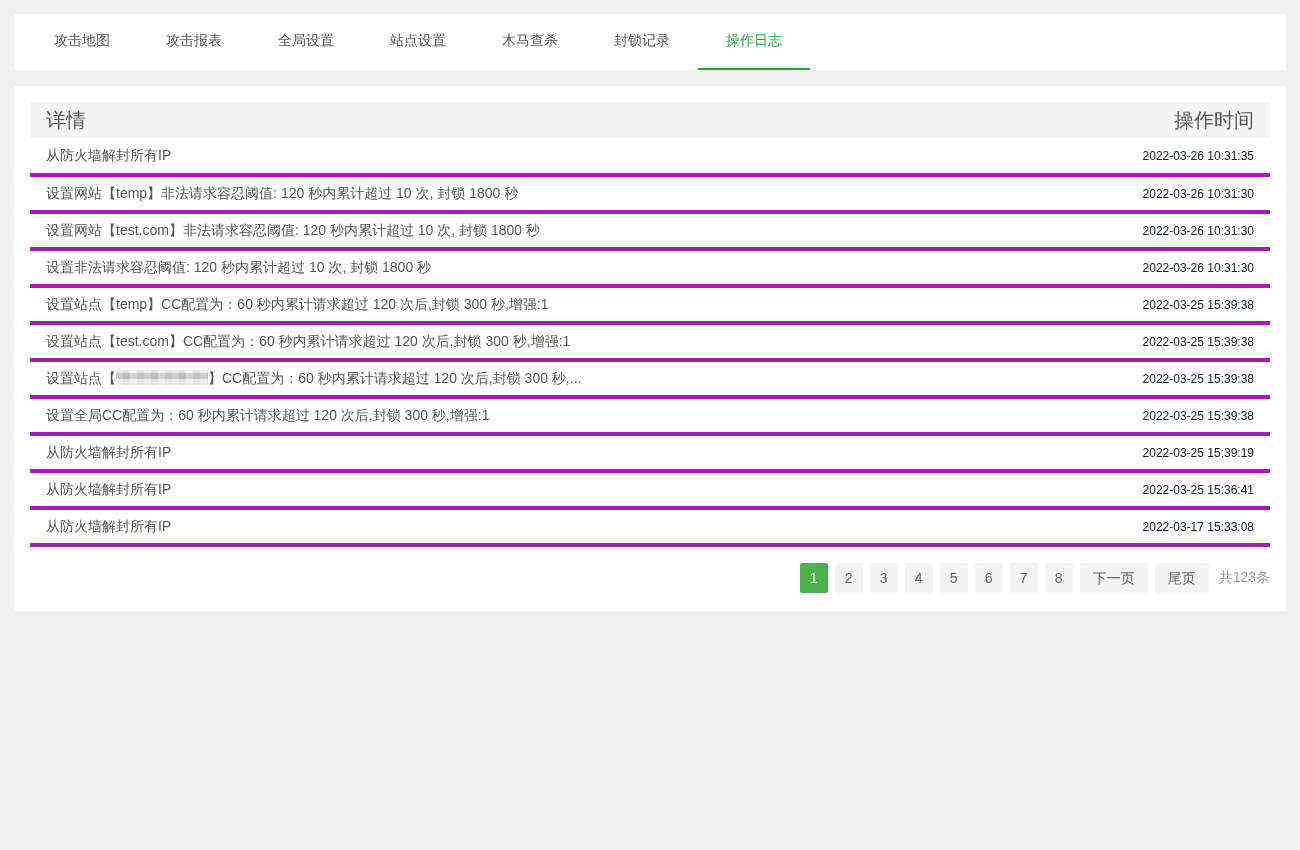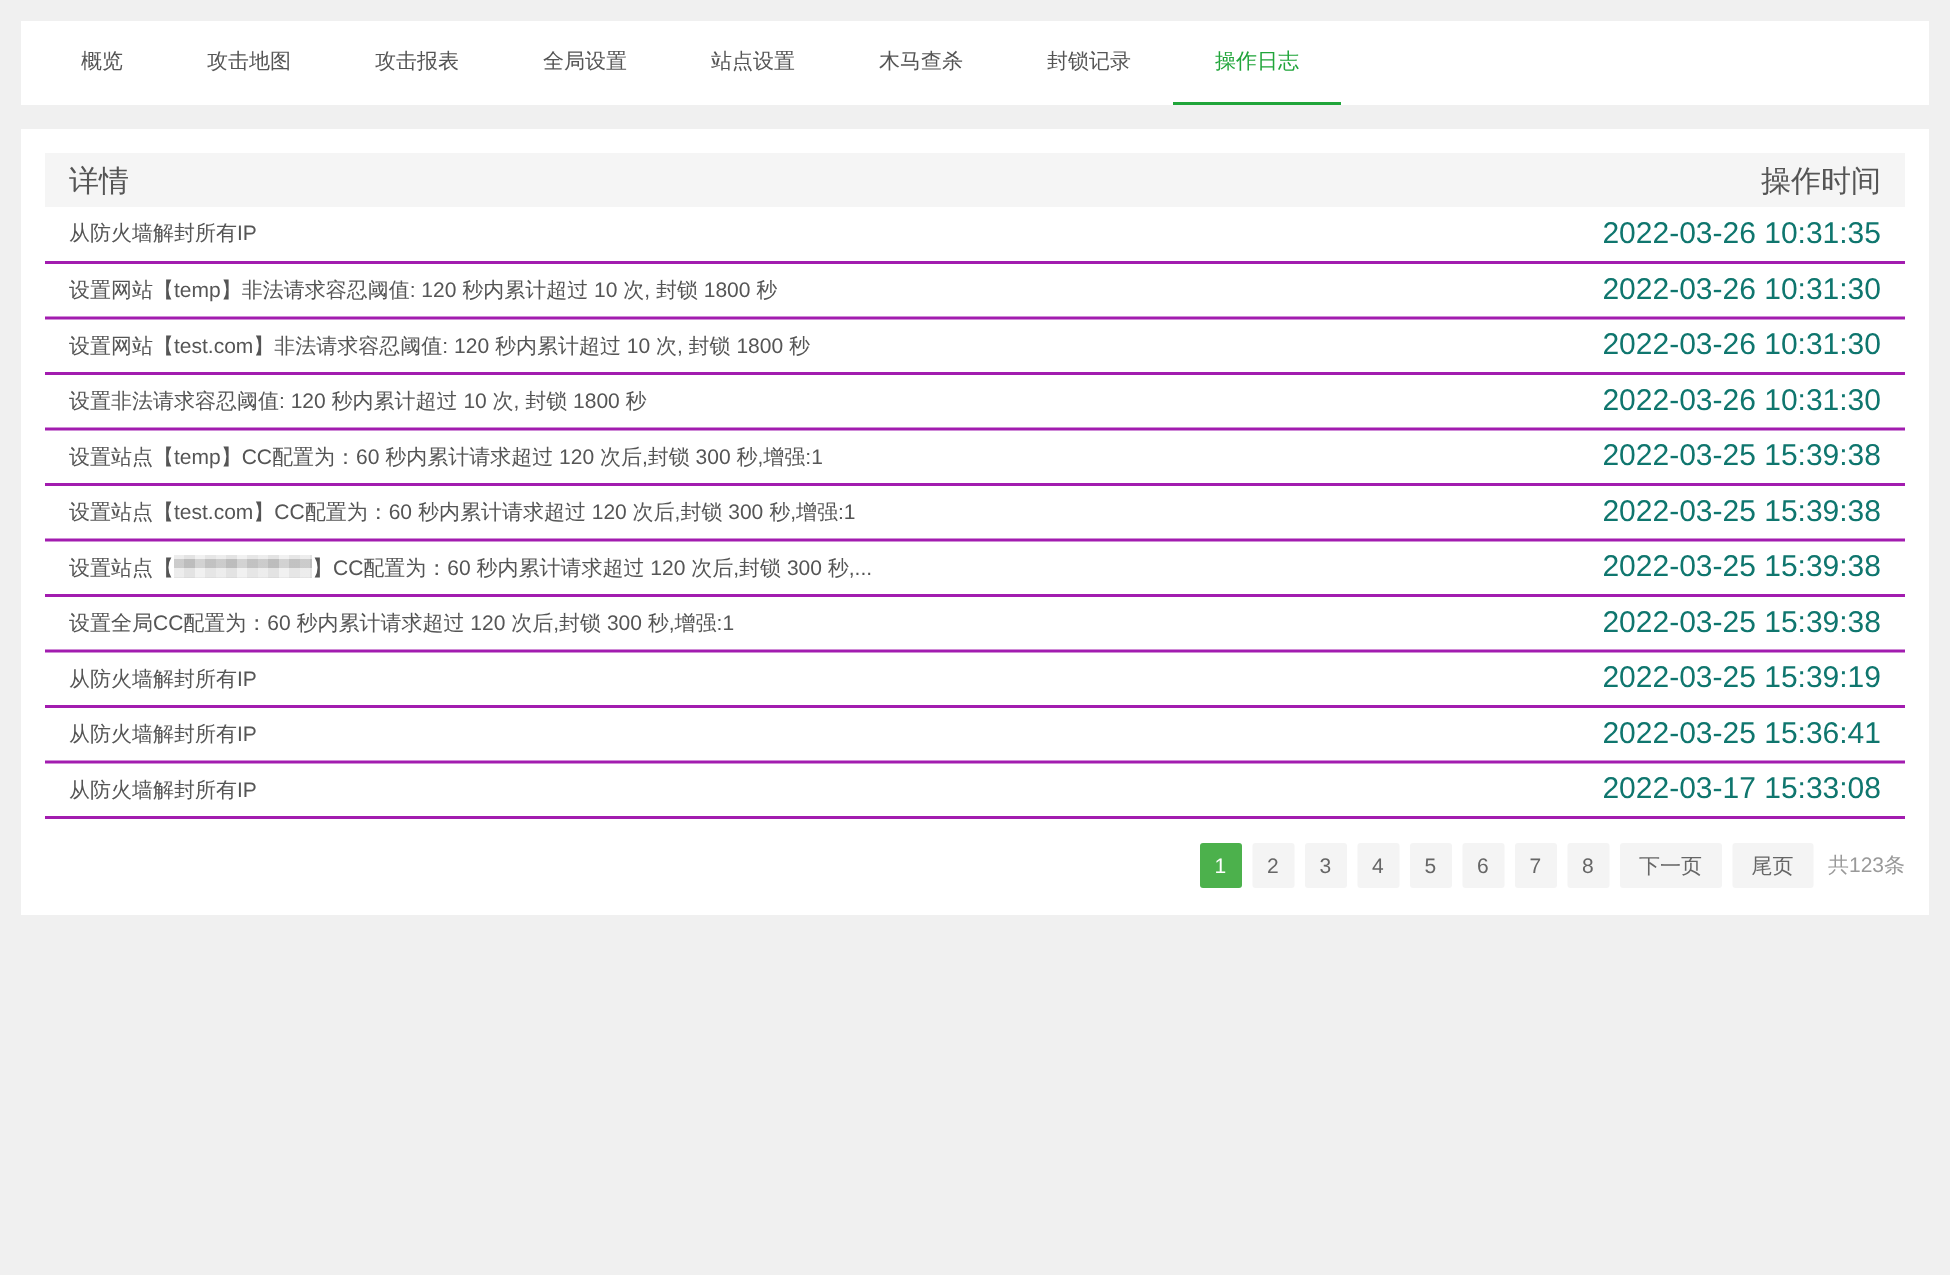--- a/index.html
+++ b/index.html
@@ -55,28 +55,28 @@
     height:36px;
     padding:0 16px;
     text-align:left;
     font-size:20px;
   }
   th.time-col{text-align:right;}
   tbody td{
     height:37px;
     padding:0 16px;
     color:#555;
-    border-bottom:2px solid #a21caf;
+    border-bottom:4px solid #a21caf;
     white-space:nowrap;
     overflow:hidden;
   }
   td.time-col{
     text-align:right;
-    font-size:20px;
-    color:#0f766e;
+    font-size:12px;
+    color:#0f172a;
   }
   
   .mosaic{
     display:inline-block;
     width:92px;height:15px;
     vertical-align:-2px;
     background-image:
       repeating-linear-gradient(0deg, rgba(255,255,255,.45) 0 6px, rgba(120,120,120,.18) 6px 12px),
       repeating-linear-gradient(90deg, #dedede 0 7px, #cccccc 7px 14px, #e6e6e6 14px 21px, #d2d2d2 21px 28px);
   }
@@ -102,21 +102,20 @@
   }
   .pbtn.active{background:var(--pager-active);color:#fff;}
   .pbtn.wide{padding:0 13px;}
   .ptotal{color:#999;font-size:14px;margin-left:10px;}
 </style>
 </head>
 <body>
 
 <nav class="tabbar">
 
-<div class="tab">概览</div>
     <div class="tab">攻击地图</div>
     <div class="tab">攻击报表</div>
     <div class="tab">全局设置</div>
     <div class="tab">站点设置</div>
     <div class="tab">木马查杀</div>
     <div class="tab">封锁记录</div>
     <div class="tab active">操作日志</div>
   </nav>
 
 <section class="panel">

